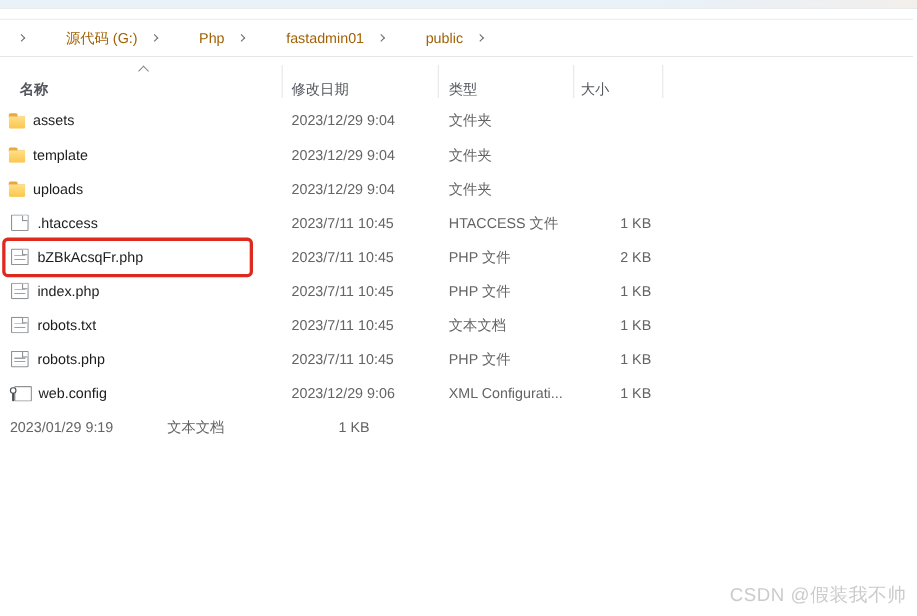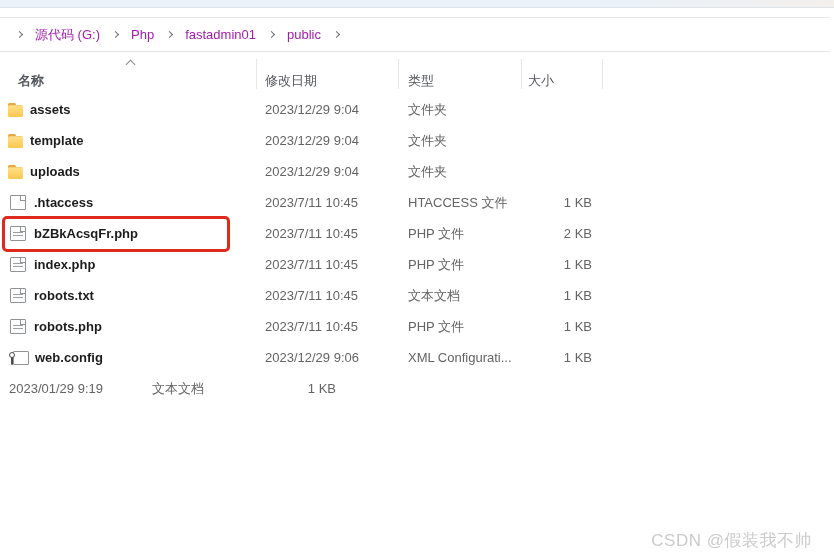--- a/index.html
+++ b/index.html
@@ -19,43 +19,43 @@
   
   .breadcrumb-bar {
     height:34px; width:830px; background:#fff; border-bottom:1px solid #e4e4e4;
     display:flex; align-items:center; padding-left:8px;
   }
   .crumb-chevron {
     width:5px; height:5px; border-top:1.4px solid #6e6e6e; border-right:1.4px solid #6e6e6e;
     transform:rotate(45deg); margin:0 9px; flex:0 0 auto;
   }
   .crumb-item {
-    font-size:13px; color:#a21caf; background:none; border:none; cursor:default;
-    padding:3px 4px; border-radius:3px; font-family:inherit;
+    font-size:13px; color:#a16207; background:none; border:none; cursor:default;
+    padding:3px 4px; border-radius:3px; font-family:inherit;margin-left:25px;
   }
 
   
   .list-header { position:relative; height:42px; width:830px; background:#fff; }
   .col-label { position:absolute; top:20px; font-size:13px; color:#53565c; white-space:nowrap; }
   .col-label.name { left:18px;font-weight:bold; }
   .col-label.date { left:265px; }
   .col-label.type { left:408px; }
   .col-label.size { left:528px; }
   .sort-indicator {
     position:absolute; left:127px; top:9px; width:7px; height:7px;
     border-left:1px solid #8a8a8a; border-top:1px solid #8a8a8a; transform:rotate(45deg);
   }
   .col-sep { position:absolute; top:7px; width:1px; height:30px; background:#e7e7e7; }
   .sep-1 { left:256px; } .sep-2 { left:398px; } .sep-3 { left:521px; } .sep-4 { left:602px; }
 
   
   .rows { width:830px; }
   .row { position:relative; display:flex; height:31px; align-items:center; width:830px; }
   .cell { font-size:13px; white-space:nowrap; overflow:hidden; }
-  .name-cell { width:256px; display:flex; align-items:center; padding-left:8px; color:#1c1c1c;font-weight:bold; }
+  .name-cell { width:256px; display:flex; align-items:center; padding-left:8px; color:#1c1c1c; }
   .date-cell { width:142px; padding-left:9px; color:#646464; }
   .type-cell { width:123px; padding-left:10px; color:#646464; }
   .size-cell { width:81px; padding-right:10px; color:#646464; text-align:right; }
   .name-text { margin-left:6px; color:#1c1c1c; }
 
   
   .file-icon { position:relative; width:16px; height:16px; flex:0 0 16px; }
 
   .icon-folder::before {
     content:""; position:absolute; left:0; top:1px; width:8px; height:4px;
@@ -94,21 +94,21 @@
   }
 
   
   .highlight-box {
     position:absolute; left:2px; top:-2px; width:228px; height:36px;
     border:3px solid #e0291d; border-radius:5px; pointer-events:none;
   }
 
   
   .watermark {
-    position:absolute; right:22px; bottom:8px; font-size:17px; color:#cbcbcb;
+    position:absolute; right:10px; bottom:8px; font-size:17px; color:#cbcbcb;
     letter-spacing:0.5px; text-shadow:0 1px 0 #ffffff;
   }
 </style>
 </head>
 <body>
 
 <div id="window">
 
   <div class="top-strip"></div>
   <div class="gap-bar"></div>

